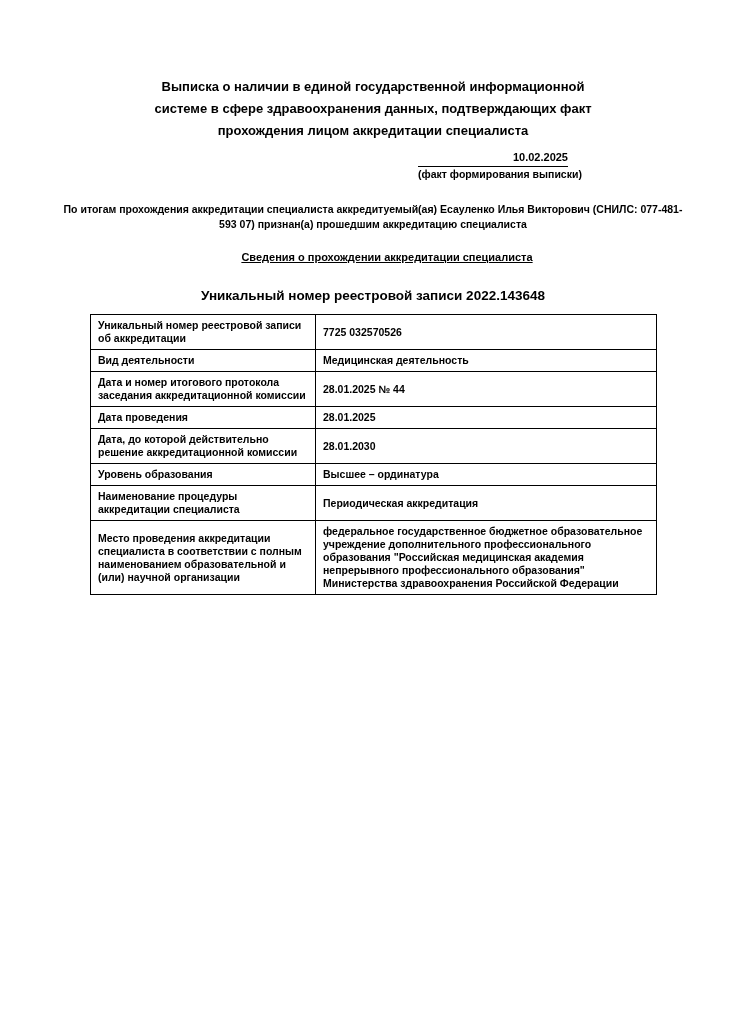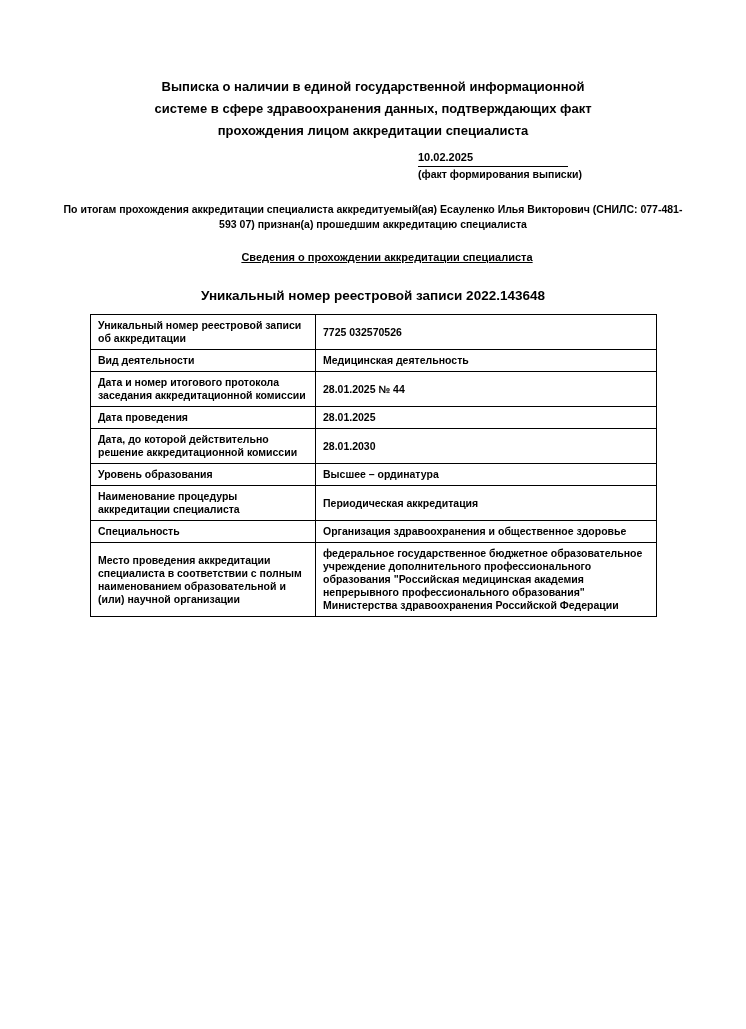--- a/index.html
+++ b/index.html
@@ -27,21 +27,21 @@
     text-align: center;
     font-size: 13px;
     line-height: 22px;
   }
   .doc-title div { white-space: nowrap; }
 
   .date-block {
     width: 150px;
     margin-left: 418px;
     margin-top: 9px;
-    text-align: left;
+    text-align: right;
   }
   .date-value {
     font-size: 11px;
     line-height: 13px;
     padding-bottom: 2px;
     border-bottom: 1.5px solid #000;
   }
   .date-caption {
     font-size: 10.5px;
     line-height: 13px;
@@ -139,23 +139,19 @@
       </tr>
       <tr>
         <td class="cell-label">Уровень образования</td>
         <td class="cell-value">Высшее – ординатура</td>
       </tr>
       <tr>
         <td class="cell-label">Наименование процедуры аккредитации специалиста</td>
         <td class="cell-value">Периодическая аккредитация</td>
       </tr>
       <tr>
-        <td class="cell-label">Специальность</td>
-        <td class="cell-value">Организация здравоохранения и общественное здоровье</td>
-      </tr>
-      <tr>
         <td class="cell-label">Место проведения аккредитации специалиста в соответствии с полным наименованием образовательной и (или) научной организации</td>
         <td class="cell-value">федеральное государственное бюджетное образовательное учреждение дополнительного профессионального образования "Российская медицинская академия непрерывного профессионального образования" Министерства здравоохранения Российской Федерации</td>
       </tr>
     </tbody>
   </table>
 
 </div>
 
 </body></html>

